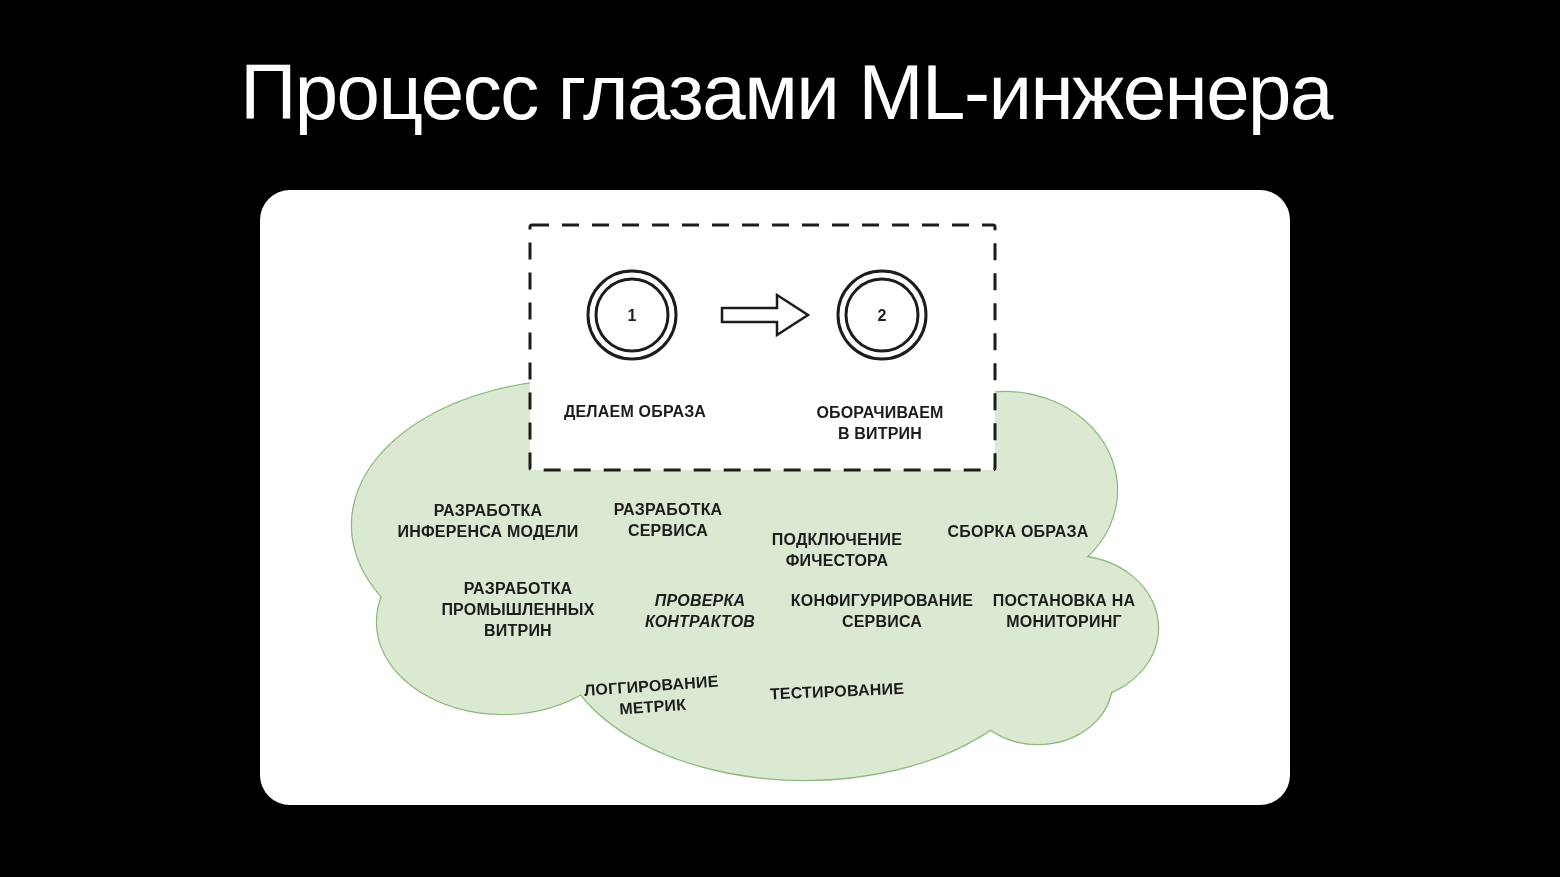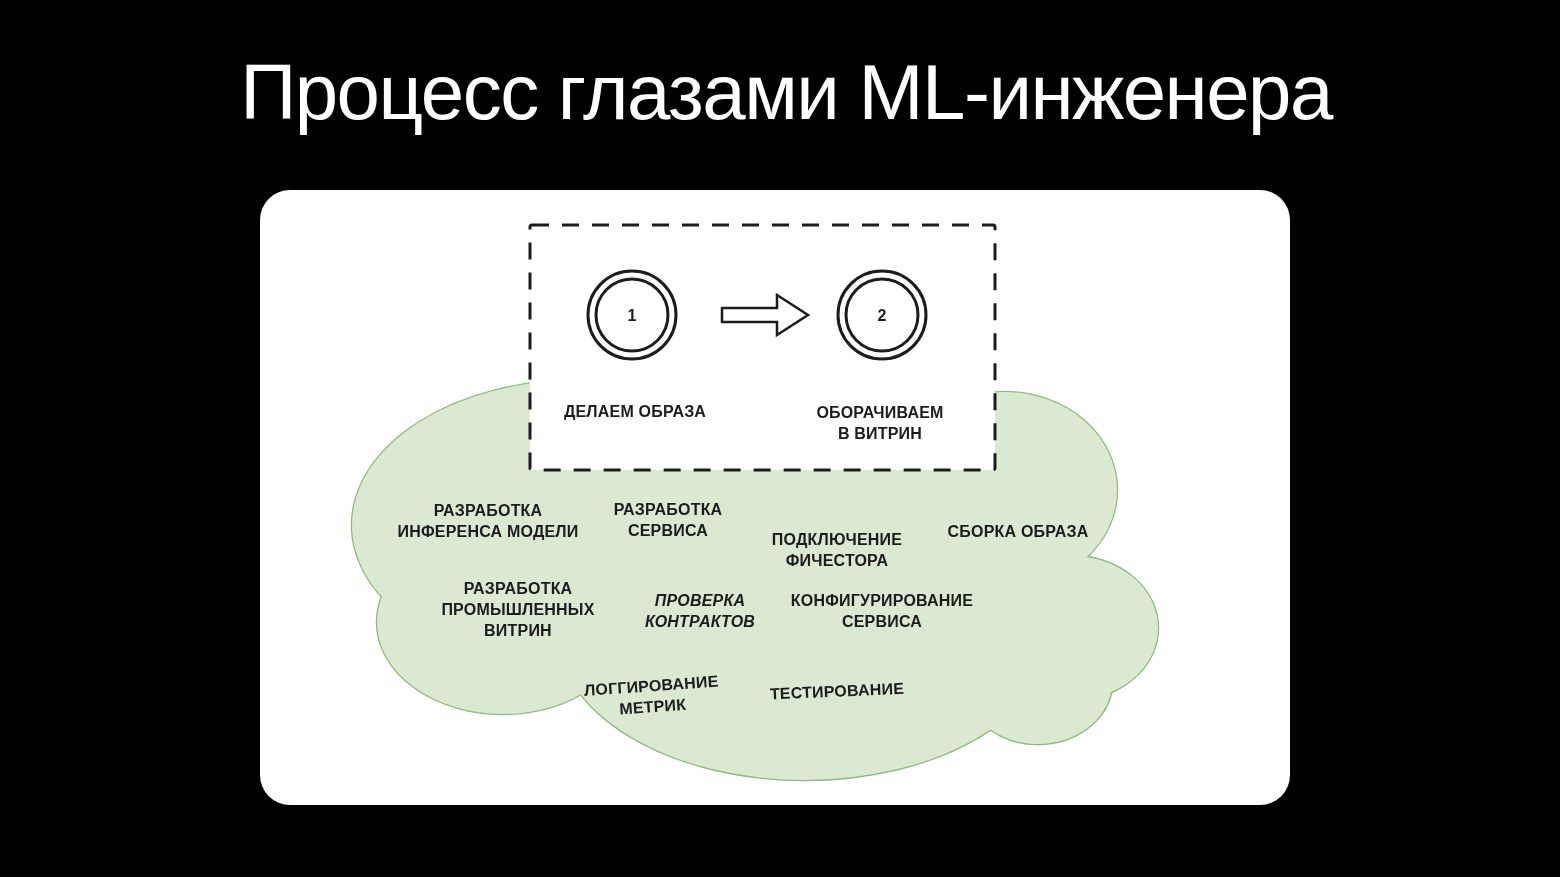--- a/index.html
+++ b/index.html
@@ -134,18 +134,20 @@
     <div class="label" style="left:577px; top:331px;margin-top:30px;">ПОДКЛЮЧЕНИЕ
 ФИЧЕСТОРА</div>
     <div class="label" style="left:758px; top:314px;margin-top:28px;">СБОРКА ОБРАЗА</div>
     <div class="label" style="left:258px; top:420px;">РАЗРАБОТКА
 ПРОМЫШЛЕННЫХ
 ВИТРИН</div>
     <div class="label" style="left:440px; top:422px;font-style:italic;">ПРОВЕРКА
 КОНТРАКТОВ</div>
     <div class="label" style="left:622px; top:422px;">КОНФИГУРИРОВАНИЕ
 СЕРВИСА</div>
+    <div class="label" style="left:804px; top:422px;">ПОСТАНОВКА НА
+МОНИТОРИНГ</div>
     <div class="label tilt-a" style="left:392px; top:507px;">ЛОГГИРОВАНИЕ
 МЕТРИК</div>
     <div class="label tilt-b" style="left:577px; top:502px;">ТЕСТИРОВАНИЕ</div>
 
   </div>
 </div>
 
 </body></html>

